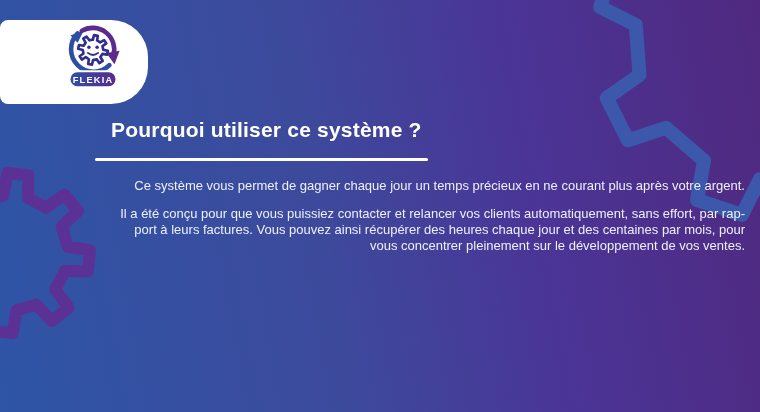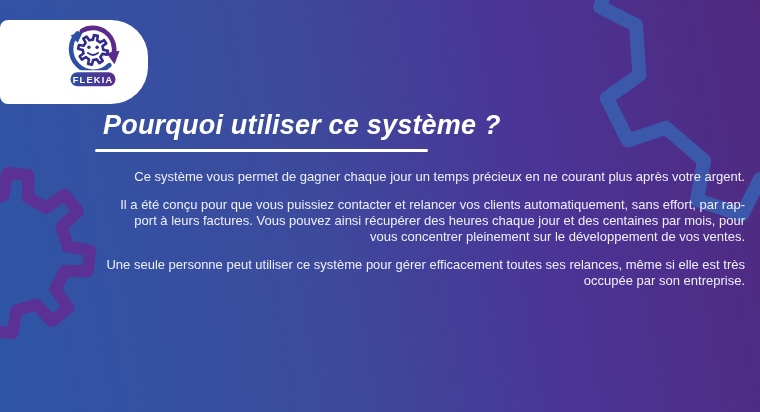--- a/index.html
+++ b/index.html
@@ -19,21 +19,21 @@
     background:#ffffff;border-radius:8px 37px 37px 8px;
   }
   .logo-svg{position:absolute;left:50px;top:3px;width:86px;height:68px;}
   .logo-badge-text{
     font-family:"Liberation Sans","DejaVu Sans",sans-serif;
     font-weight:bold;font-size:9px;letter-spacing:1.2px;fill:#ffffff;
   }
 
   .content{position:absolute;left:95px;top:102px;width:650px;color:#ffffff;}
   .title{
-    margin:8px;font-size:27px;font-weight:bold;letter-spacing:0.2px;color:#ffffff;font-style:italic;
+    margin:16px;font-size:21px;font-weight:bold;letter-spacing:0.2px;color:#ffffff;
   }
   .title-underline{
     width:333px;height:3px;background:#ffffff;margin-top:8px;border-radius:2px;
   }
   .paragraphs{margin-top:17px;}
   .paragraphs p{
     margin:0 0 12px 0;
     font-size:13px;line-height:16px;
     color:#eef0fb;
     white-space:pre-line;
@@ -81,18 +81,16 @@
   </div>
 
   <div class="content">
     <h1 class="title">Pourquoi utiliser ce système ?</h1>
     <div class="title-underline"></div>
     <div class="paragraphs">
       <p>Ce système vous permet de gagner chaque jour un temps précieux en ne courant plus après votre argent.</p>
       <p>Il a été conçu pour que vous puissiez contacter et relancer vos clients automatiquement, sans effort, par rap-
 port à leurs factures. Vous pouvez ainsi récupérer des heures chaque jour et des centaines par mois, pour
 vous concentrer pleinement sur le développement de vos ventes.</p>
-      <p>Une seule personne peut utiliser ce système pour gérer efficacement toutes ses relances, même si elle est très
-occupée par son entreprise.</p>
     </div>
   </div>
 
 </div>
 
 </body></html>

